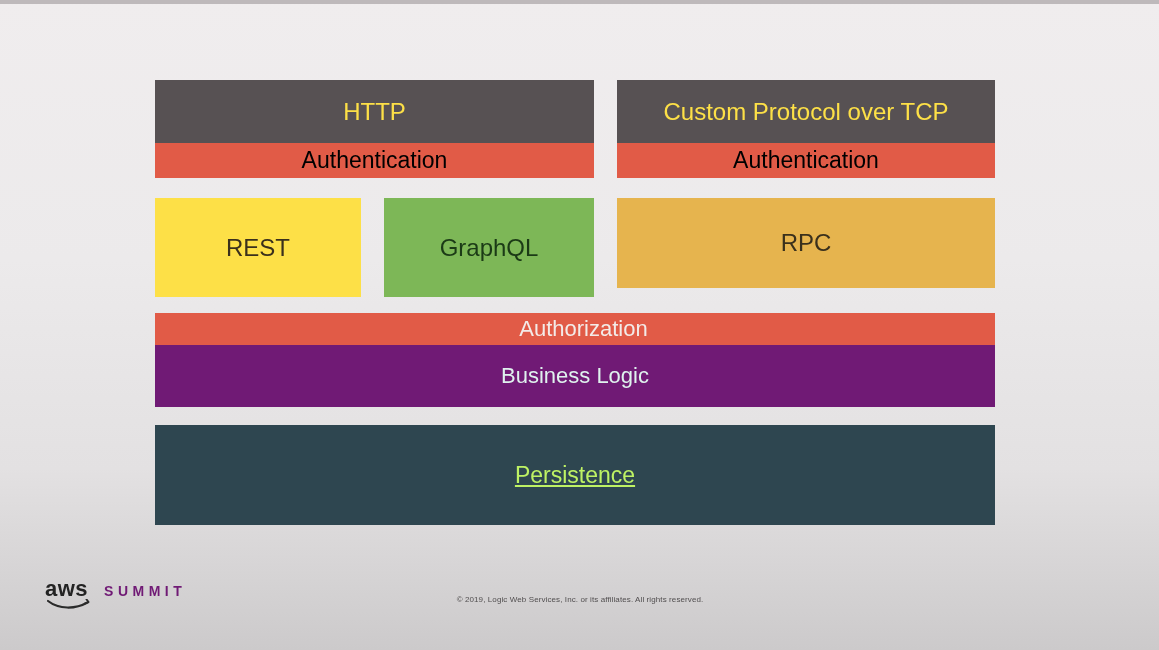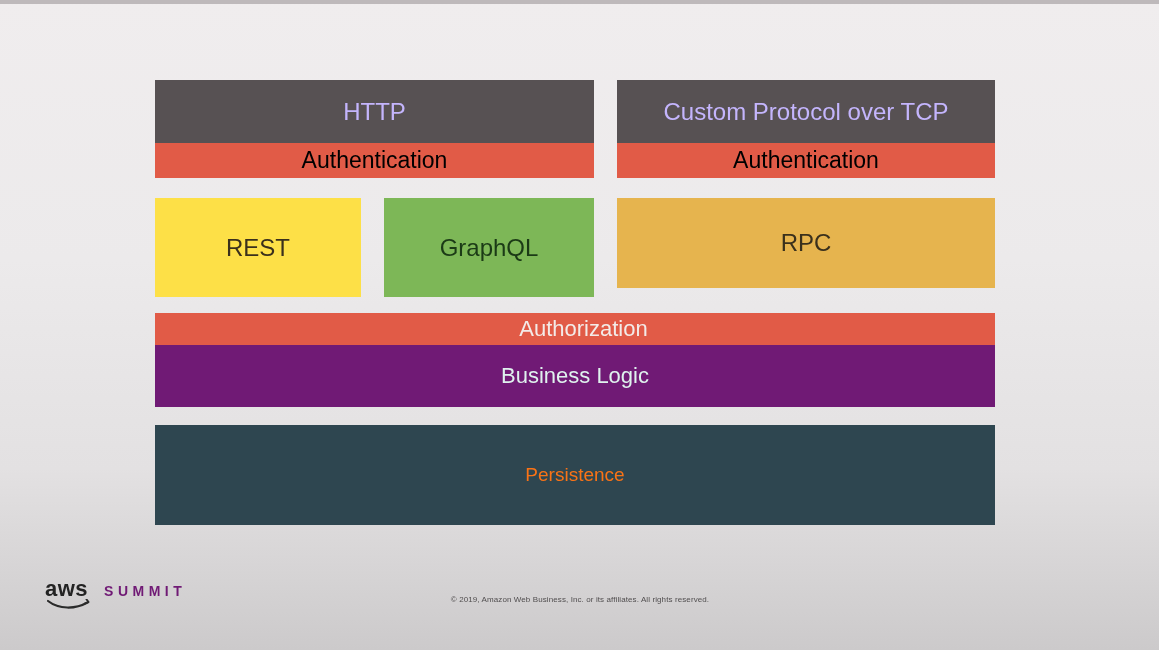--- a/index.html
+++ b/index.html
@@ -11,27 +11,27 @@
   }
   .top-strip {
     position: absolute; left: 0; top: 0; width: 100%; height: 4px;
     background: rgba(60, 52, 56, 0.28);
   }
   .box {
     position: absolute;
     display: flex; align-items: center; justify-content: center;
     text-align: center;
   }
-  .hdr-label   { color: #c4b5fd; font-size: 24px; }
+  .hdr-label   { color: #fde047; font-size: 24px; }
   .auth-label  { color: #000000; font-size: 23px; }
   .api-label-dark  { color: #3A301C; font-size: 24px; }
   .api-label-green { color: #1B3A16; font-size: 24px; }
   .bar-label-light { color: #F3EBE8; font-size: 22px; margin-left: 17px; }
   .biz-label   { color: #DFF2EE; font-size: 22px; }
-  .pers-label  { color: #f97316; font-size: 19px; }
+  .pers-label  { color: #bef264; font-size: 23px; text-decoration: underline; }
 
   
   .http-box        { left: 155px; top:  80px; width: 439px; height: 63px; }
   .custom-box      { left: 617px; top:  80px; width: 378px; height: 63px; }
   .auth-left       { left: 155px; top: 143px; width: 439px; height: 35px; }
   .auth-right      { left: 617px; top: 143px; width: 378px; height: 35px; }
 
   
   .rest-box        { left: 155px; top: 198px; width: 206px; height: 99px; }
   .graphql-box     { left: 384px; top: 198px; width: 210px; height: 99px; }
@@ -107,13 +107,13 @@
 <div class="footer-brand">
   <span class="aws-wordmark">
     <span>aws</span>
     <svg class="aws-smile" width="46" height="13" viewBox="0 0 46 13">
       <path d="M2 2 C 13 10.5, 29 10.5, 42 3.2" stroke="#2B2B2B" stroke-width="2.2" fill="none" stroke-linecap="round"></path>
       <path d="M42.6 3 l-2.2 -2.8 M42.6 3 l-3.8 1.6" stroke="#2B2B2B" stroke-width="1.8" fill="none" stroke-linecap="round"></path>
     </svg>
   </span>
   <span class="summit-label">SUMMIT</span>
 </div>
-<div class="copyright">© 2019, Amazon Web Business, Inc. or its affiliates. All rights reserved.</div>
+<div class="copyright">© 2019, Logic Web Services, Inc. or its affiliates. All rights reserved.</div>
 
 </body></html>

